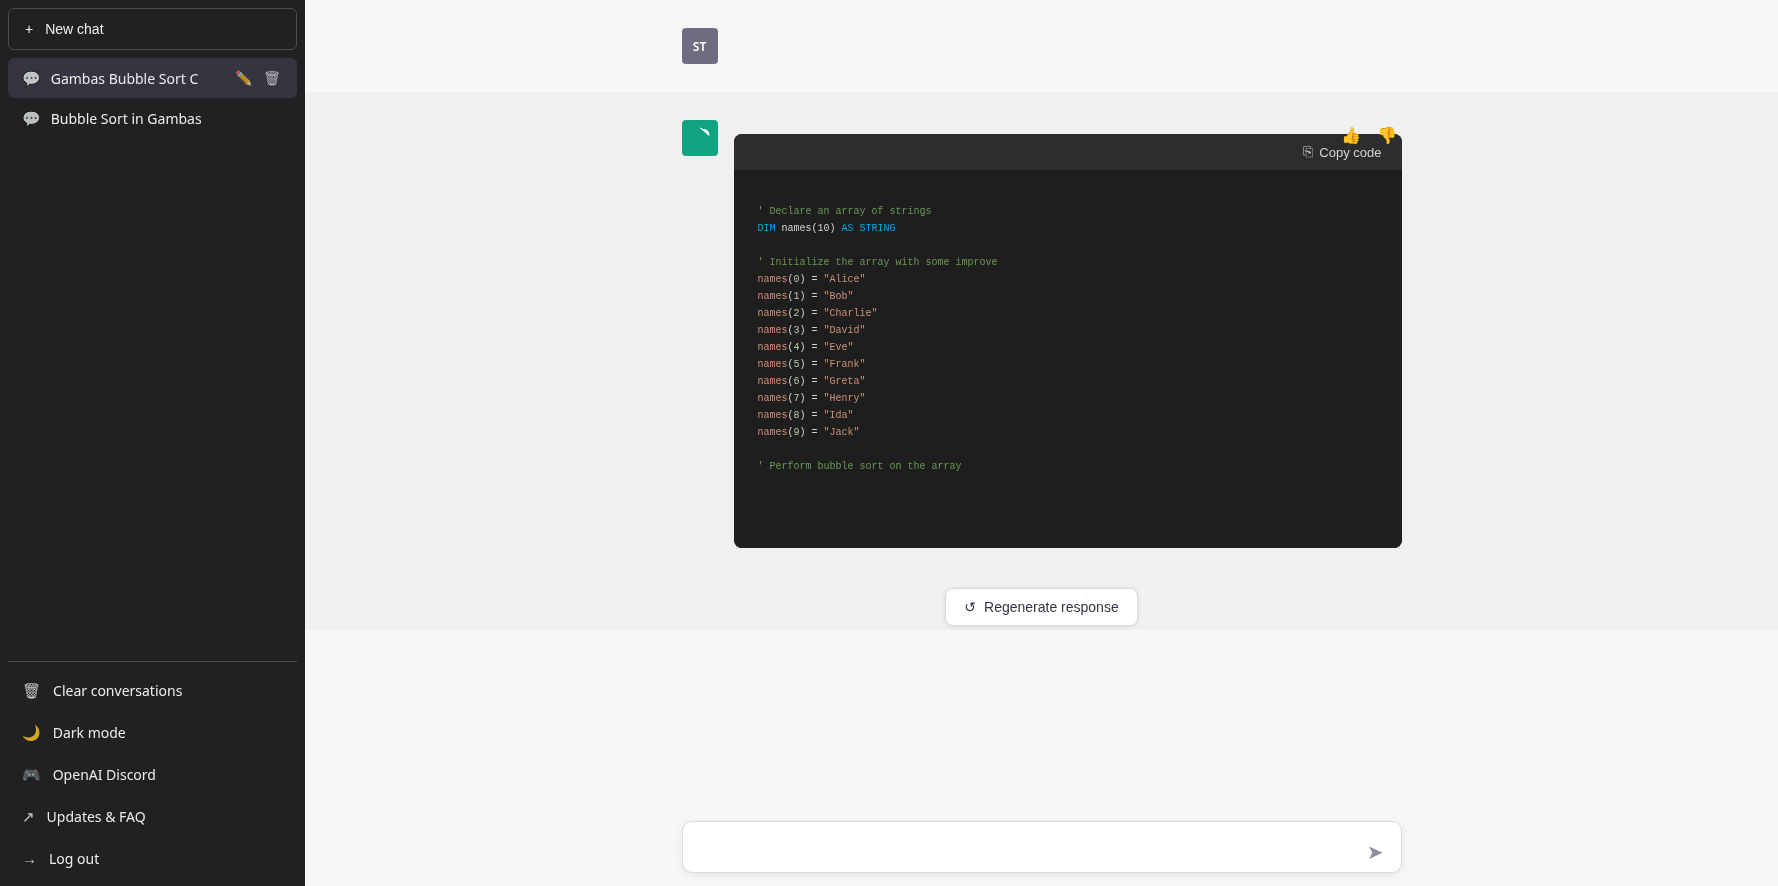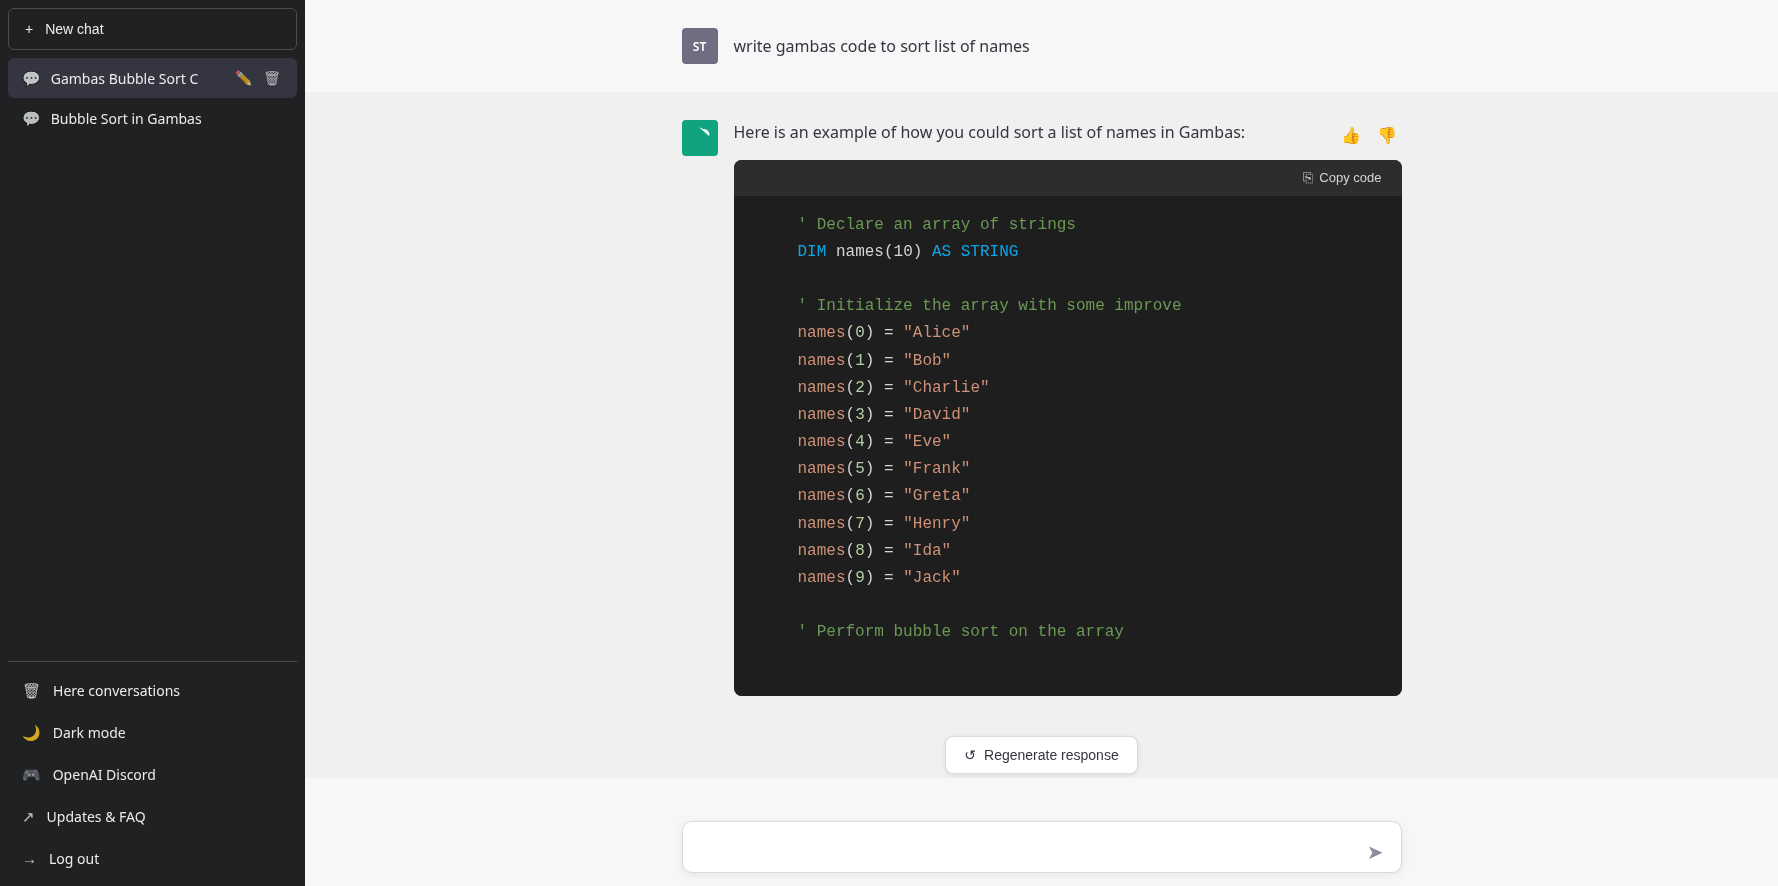--- a/index.html
+++ b/index.html
@@ -217,27 +217,26 @@
       gap: 6px;
       background: none;
       border: none;
       color: #d4d4d4;
       cursor: pointer;
       font-size: 13px;
       padding: 2px 4px;
     }
 
     .code-content {
-      padding: 16px 24px;
-      font-size: 16px;
+      padding: 33px 24px;
+      font-size: 10px;
       line-height: 1.7;
       overflow-x: auto;
       max-height: 460px;
       overflow-y: hidden;
-      margin-left: 40px;
     }
     .code-content code {
       font-family: 'Courier New', Courier, monospace;
     }
 
     
     .c-comment { color: #6a9955; }
     .c-keyword { color: #0ea5e9; }
     .c-varname { color: #ce9178; }
     .c-number { color: #b5cea8; }
@@ -341,21 +340,21 @@
       <span style="font-size:15px;opacity:0.7;">💬</span>
       <span class="conv-label">Bubble Sort in Gambas</span>
     </div>
   </div>
 
   <hr class="sidebar-divider">
 
   <div class="sidebar-bottom">
     <div class="sidebar-bottom-item">
       <span style="font-size:15px;opacity:0.8;">🗑</span>
-      <span>Here conversations</span>
+      <span>Clear conversations</span>
     </div>
     <div class="sidebar-bottom-item">
       <span style="font-size:15px;opacity:0.8;">🌙</span>
       <span>Dark mode</span>
     </div>
     <div class="sidebar-bottom-item">
       <span style="font-size:15px;opacity:0.8;">🎮</span>
       <span>OpenAI Discord</span>
     </div>
     <div class="sidebar-bottom-item">
@@ -370,34 +369,32 @@
 </div>
 
 <div class="main">
   <div class="chat-area">
 
     <div class="message-user">
       <div class="message-user-inner">
         <div class="user-avatar">
           <span>ST</span>
         </div>
-        <div class="message-user-text">write gambas code to sort list of names</div>
       </div>
     </div>
 
     <div class="message-assistant">
       <div class="message-assistant-inner">
         <div class="assistant-avatar">
 
           <svg viewBox="0 0 41 41" fill="none" xmlns="http://www.w3.org/2000/svg">
             <path d="M37.532 16.87a9.963 9.963 0 0 0-.856-8.184 10.078 10.078 0 0 0-10.855-4.835 9.964 9.964 0 0 0-6.708-2.981 10.079 10.079 0 0 0-9.619 6.shea 9.967 9.967 0 0 0-6.681 4.834 10.08 10.08 0 0 0 1.24 11.817 9.965 9.965 0 0 0 .856 8.185 10.079 10.079 0 0 0 10.855 4.835 9.965 9.965 0 0 0 6.708 2.98 10.079 10.079 0 0 0 9.619-6.980 9.967 9.967 0 0 0 6.681-4.834 10.079 10.079 0 0 0-1.24-11.818zm-17.533 24.6a7.474 7.474 0 0 1-4.801-1.735c.061-.033.168-.091.237-.134l7.964-4.6a1.294 1.294 0 0 0 .655-1.134V19.054l3.366 1.944a.12.12 0 0 1 .066.092v9.299a7.505 7.505 0 0 1-7.487 7.481zM4.177 33.102a7.472 7.472 0 0 1-.894-5.023c.06.036.162.099.237.141l7.964 4.6a1.297 1.297 0 0 0 1.308 0l9.724-5.614v3.888a.12.12 0 0 1-.048.103L14.46 36.12a7.505 7.505 0 0 1-10.283-3.018zM3.108 13.75a7.474 7.474 0 0 1 3.895-3.282V19.7a1.294 1.294 0 0 0 .654 1.132l9.723 5.614-3.366 1.944a.12.12 0 0 1-.114.012L5.996 23.4a7.505 7.505 0 0 1-2.888-9.65zm27.928 6.435l-9.724-5.615 3.367-1.943a.121.121 0 0 1 .114-.012l7.904 4.563a7.5 7.5 0 0 1-1.161 13.528v-9.227a1.294 1.294 0 0 0-.5-1.294zm3.35-5.043c-.059-.037-.162-.099-.236-.141l-7.965-4.6a1.298 1.298 0 0 0-1.308 0l-9.723 5.614v-3.888a.12.12 0 0 1 .048-.103l7.508-4.336a7.5 7.5 0 0 1 11.676 7.454zm-21.063 6.929l-3.367-1.944a.12.12 0 0 1-.065-.092v-9.299a7.501 7.501 0 0 1 12.293-5.756 6.94 6.94 0 0 0-.236.134l-7.965 4.6a1.294 1.294 0 0 0-.654 1.132l-.006 11.225zm1.829-3.943l4.33-2.501 4.332 2.497v4.998l-4.331 2.5-4.331-2.5V18.128z" fill="white"></path>
           </svg>
         </div>
         <div class="message-assistant-content">
-          <p>Here is an example of how you could sort a list of names in Gambas:</p>
 
           <div class="code-block">
             <div class="code-header">
               <button class="copy-code-btn">
                 <span>⎘</span>
                 <span>Copy code</span>
               </button>
             </div>
             <div class="code-content">
               <code>

